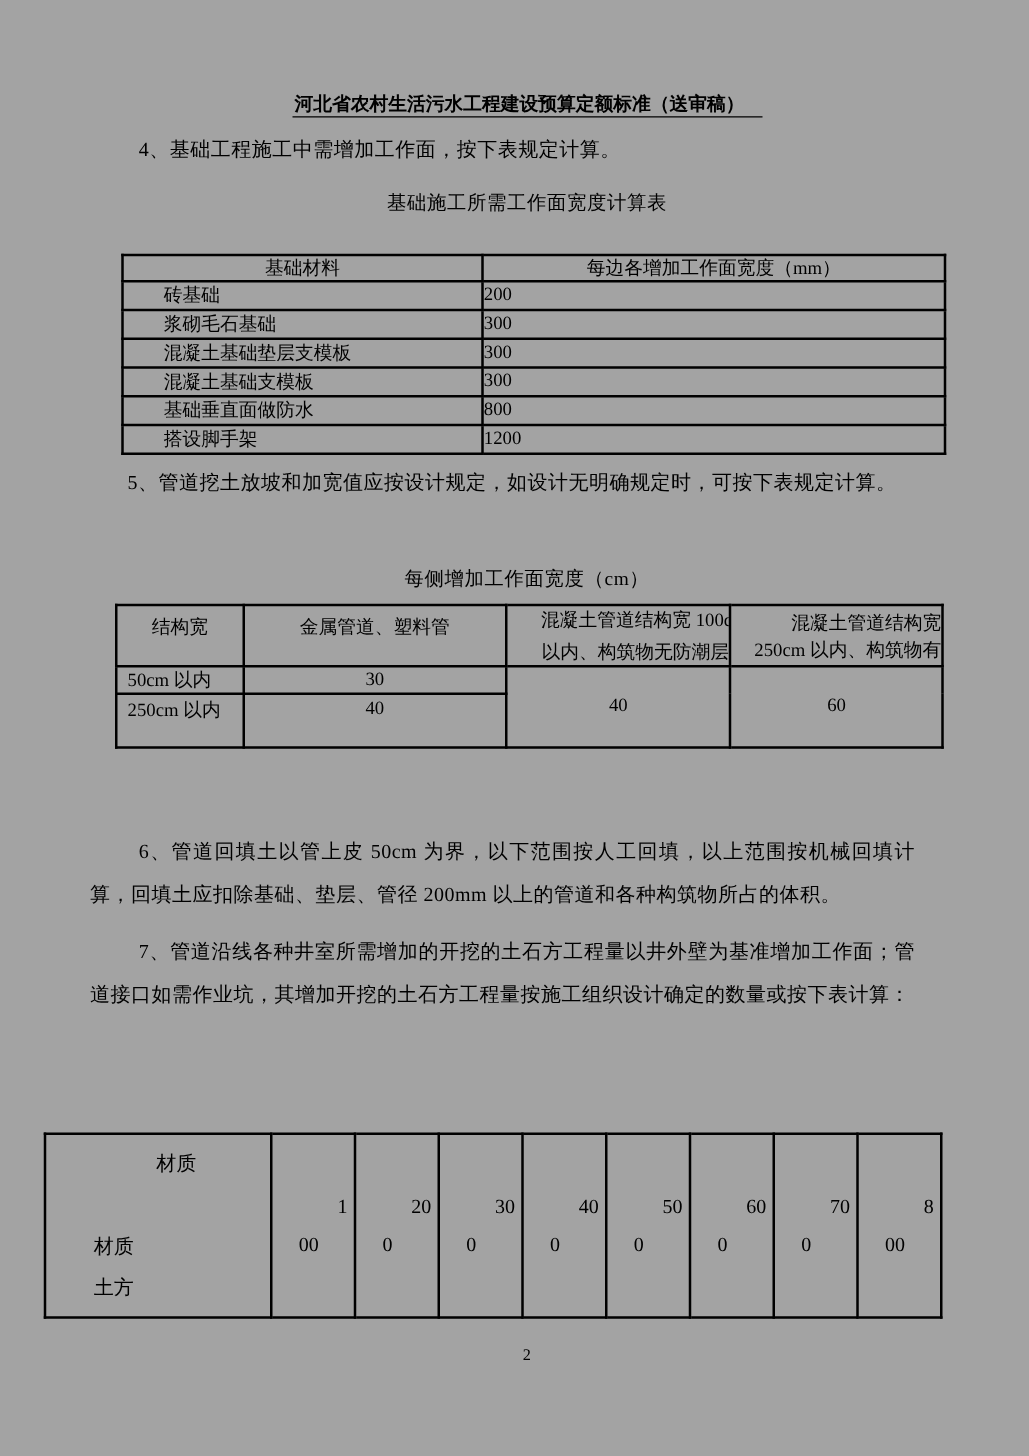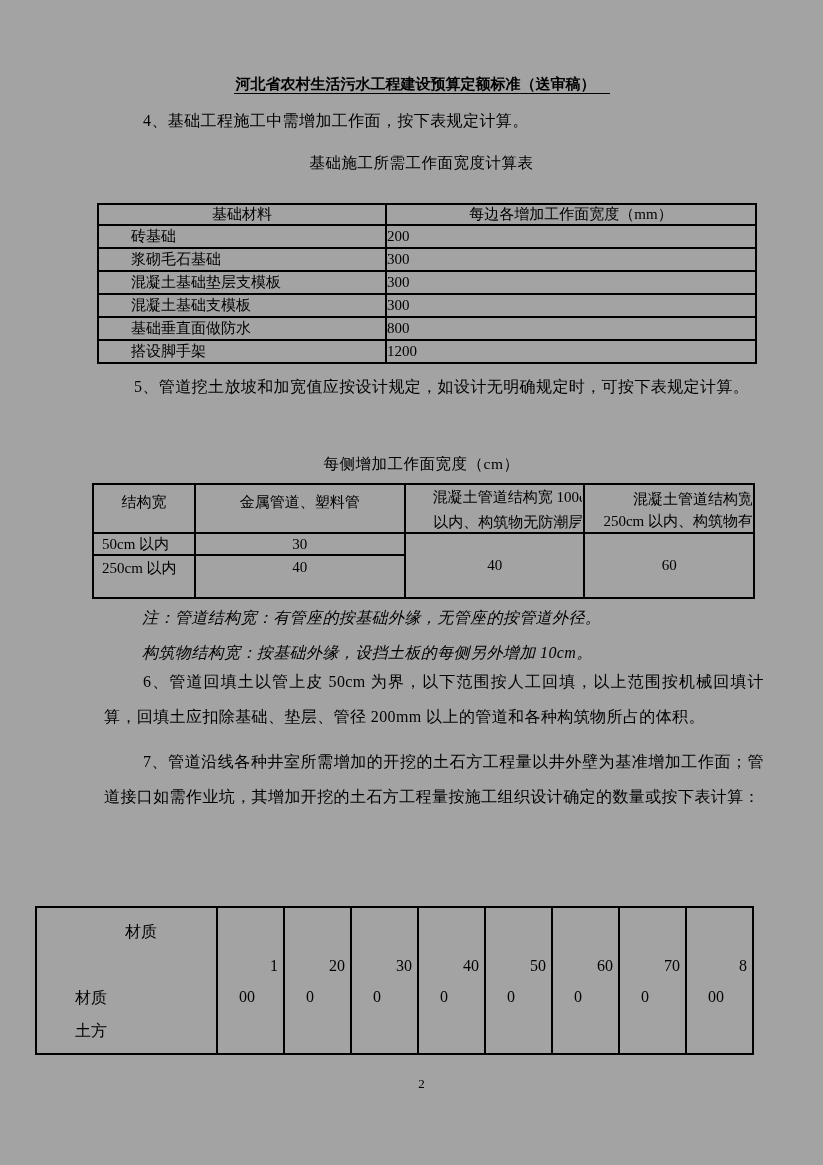--- a/index.html
+++ b/index.html
@@ -3,41 +3,41 @@
 <meta charset="utf-8">
 <style>
   html,body{margin:0;padding:0;background:#888;}
   #page{
     position:relative;width:823px;height:1165px;background:#a3a3a3;
     font-family:"Liberation Serif","DejaVu Serif",serif;color:#000;
     margin:0 auto;overflow:hidden;
   }
   
   .para{
-    position:absolute;left:104px;width:660px;
+    position:absolute;left:72px;width:660px;
     font-size:16px;letter-spacing:0.4px;line-height:35px;
     text-align:justify;text-justify:inter-character;
   }
   .indent{text-indent:39px;}
   .center-col{position:absolute;left:88px;width:667px;text-align:center;}
   
   #doc-title{top:72px;font-size:15px;font-weight:bold;line-height:24px;}
   #doc-title span{border-bottom:1.5px solid #000;padding:0 14px 1px 2px;}
   
   table{border-collapse:collapse;table-layout:fixed;}
   td,th{border:2px solid #000;font-weight:normal;padding:0;overflow:hidden;}
   
   #table1{position:absolute;left:97px;top:203px;width:658px;font-size:15px;}
   #table1 th{height:19px;text-align:center;vertical-align:middle;}
   #table1 td{height:21px;vertical-align:middle;}
   #table1 td.mat{text-align:left;padding-left:32px;}
   #table1 td.num{text-align:left;margin-left:27px;}
   
   #table2{position:absolute;left:92px;top:483px;width:663px;font-size:15px;}
-  #table2 th{vertical-align:top;text-align:center;border-radius:18px;}
+  #table2 th{vertical-align:top;text-align:center;}
   #table2 .hdr-pad{padding-top:7px;line-height:20px;}
   #table2 .hdr2{height:44px;}
   #table2 .hdr2 .ln{white-space:nowrap;line-height:25px;padding-left:27px;}
   #table2 .hdr2 .ln2{line-height:24px;}
   #table2 .hdr3 .ln{white-space:nowrap;text-align:right;line-height:22px;padding-top:3px;}
   #table2 .hdr3 .ln2{padding-top:0;}
   #table2 td.rowlab{height:20px;text-align:left;padding-left:8px;vertical-align:middle;}
   #table2 td.rowlab2{height:38px;vertical-align:top;padding-top:3px;}
   #table2 td.val{text-align:center;vertical-align:middle;}
   #table2 td.val2{text-align:center;vertical-align:top;padding-top:3px;}
@@ -149,24 +149,20 @@
       <td class="merged" rowspan="2">40</td>
       <td class="merged" rowspan="2">60</td>
     </tr>
     <tr>
       <td class="rowlab rowlab2">250cm 以内</td>
       <td class="val2">40</td>
     </tr>
   </tbody>
     </table>
 
-  <div id="notes" class="para">
-    <p>注：管道结构宽：有管座的按基础外缘，无管座的按管道外径。</p>
-    <p>构筑物结构宽：按基础外缘，设挡土板的每侧另外增加 10cm。</p>
-  </div>
 
   <div class="para indent" style="top:664px;">6、管道回填土以管上皮 50cm 为界，以下范围按人工回填，以上范围按机械回填计算，回填土应扣除基础、垫层、管径 200mm 以上的管道和各种构筑物所占的体积。</div>
 
   <div class="para indent" style="top:744px;">7、管道沿线各种井室所需增加的开挖的土石方工程量以井外壁为基准增加工作面；管道接口如需作业坑，其增加开挖的土石方工程量按施工组织设计确定的数量或按下表计算：</div>
 
 
   <table id="table3">
     <colgroup>
       <col style="width:181px">
       <col style="width:67px">

